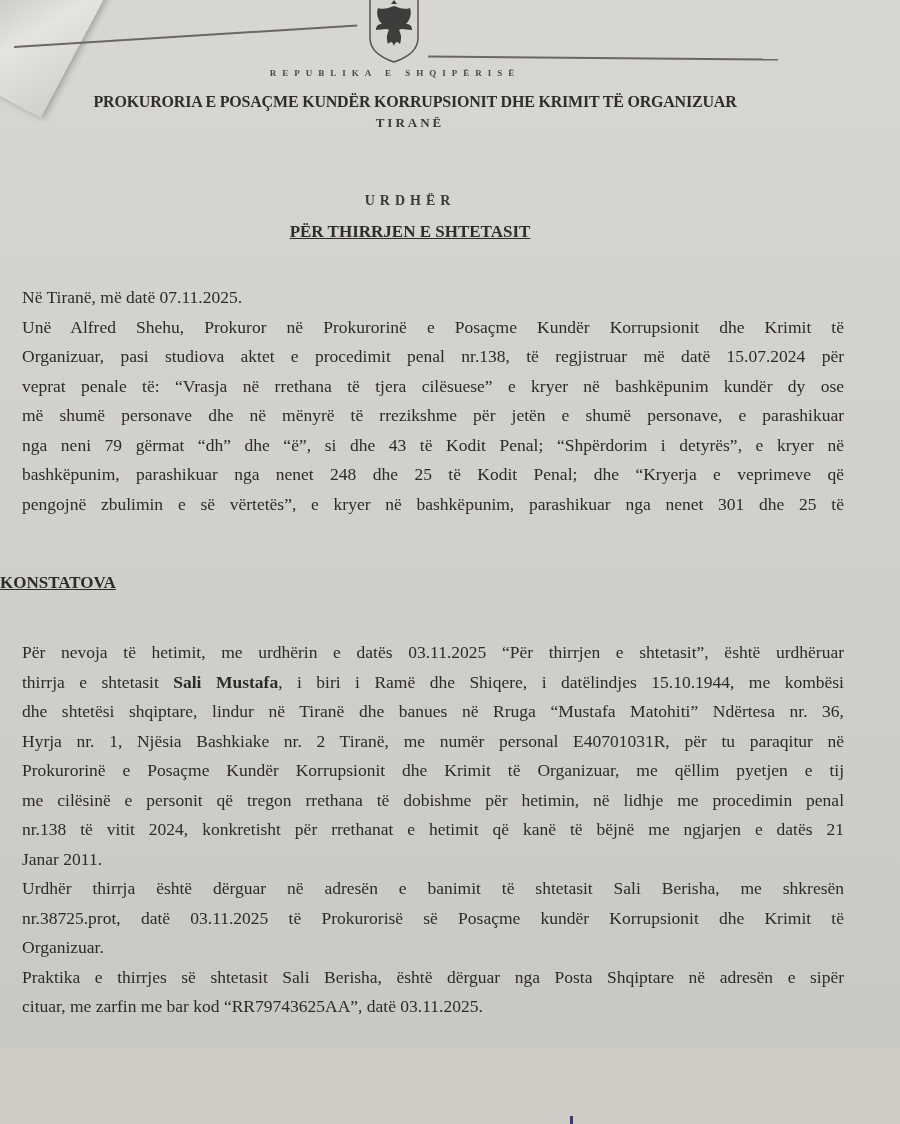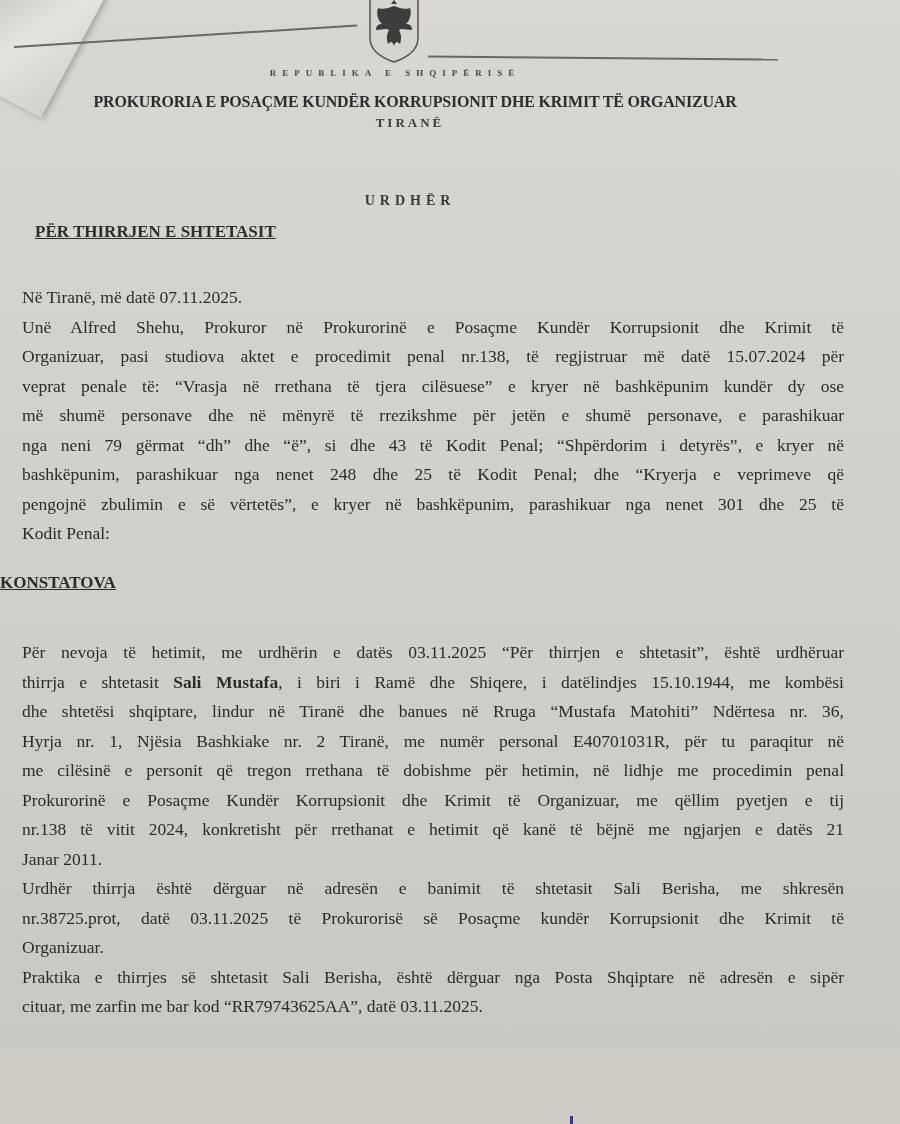--- a/index.html
+++ b/index.html
@@ -102,26 +102,25 @@
     font-size: 14px;
     font-weight: bold;
     letter-spacing: 5px;
     color: #3a3936;
   }
   .doc-subtitle {
     position: absolute;
     left: 0;
     width: 820px;
     top: 222px;
-    text-align: left;
+    text-align: center;
     font-size: 17px;
     font-weight: bold;
     text-decoration: underline;
     color: #2e2d2b;
-    padding-left: 35px;
   }
   .body-text {
     position: absolute;
     left: 22px;
     width: 822px;
     font-size: 17.5px;
     line-height: 29.5px;
     color: #2c2b29;
     text-align: justify;
   }
@@ -180,32 +179,31 @@
 
   <div class="body-text" style="top:283px;">
     <span class="line last">Në Tiranë, më datë 07.11.2025.</span>
     <span class="line">Unë Alfred Shehu, Prokuror në Prokurorinë e Posaçme Kundër Korrupsionit dhe Krimit të</span>
     <span class="line">Organizuar, pasi studiova aktet e procedimit penal nr.138, të regjistruar më datë 15.07.2024 për</span>
     <span class="line">veprat penale të: “Vrasja në rrethana të tjera cilësuese” e kryer në bashkëpunim kundër dy ose</span>
     <span class="line">më shumë personave dhe në mënyrë të rrezikshme për jetën e shumë personave, e parashikuar</span>
     <span class="line">nga neni 79 gërmat “dh” dhe “ë”, si dhe 43  të Kodit Penal;  “Shpërdorim i detyrës”, e kryer në</span>
     <span class="line">bashkëpunim, parashikuar nga nenet 248 dhe 25 të Kodit Penal; dhe  “Kryerja e veprimeve që</span>
     <span class="line">pengojnë zbulimin e së vërtetës”, e kryer në bashkëpunim, parashikuar nga nenet 301 dhe 25 të</span>
-    <span class="line last">Kodit Penal:</span>
   </div>
 
   <div class="konst">KONSTATOVA</div>
 
   <div class="body-text" style="top:638px;">
     <span class="line">Për nevoja të hetimit, me urdhërin e datës 03.11.2025 “Për thirrjen e shtetasit”, është urdhëruar</span>
     <span class="line"><span>thirrja e shtetasit </span><b class="name">Sali Mustafa</b><span>, i biri i Ramë dhe Shiqere, i datëlindjes 15.10.1944, me kombësi</span></span>
     <span class="line">dhe shtetësi shqiptare, lindur në Tiranë dhe banues në Rruga “Mustafa Matohiti” Ndërtesa nr. 36,</span>
     <span class="line">Hyrja nr. 1, Njësia Bashkiake nr. 2 Tiranë, me numër personal E40701031R,  për tu paraqitur në</span>
+    <span class="line">Prokurorinë e Posaçme Kundër Korrupsionit dhe Krimit të Organizuar, me qëllim pyetjen e tij</span>
     <span class="line">me cilësinë e personit që tregon rrethana të dobishme për hetimin, në lidhje me procedimin penal</span>
-    <span class="line">Prokurorinë e Posaçme Kundër Korrupsionit dhe Krimit të Organizuar, me qëllim pyetjen e tij</span>
     <span class="line">nr.138 të vitit 2024, konkretisht për rrethanat e hetimit që kanë të bëjnë me ngjarjen e datës 21</span>
     <span class="line last">Janar 2011.</span>
     <span class="line">Urdhër thirrja është dërguar në adresën e banimit të shtetasit Sali Berisha, me shkresën</span>
     <span class="line">nr.38725.prot, datë 03.11.2025 të Prokurorisë së Posaçme kundër Korrupsionit dhe Krimit të</span>
     <span class="line last">Organizuar.</span>
     <span class="line">Praktika e thirrjes së shtetasit Sali Berisha, është dërguar nga Posta Shqiptare në adresën e sipër</span>
     <span class="line last">cituar, me zarfin me bar kod “RR79743625AA”, datë 03.11.2025.</span>
   </div>
 
   <div class="pen-mark"></div>

